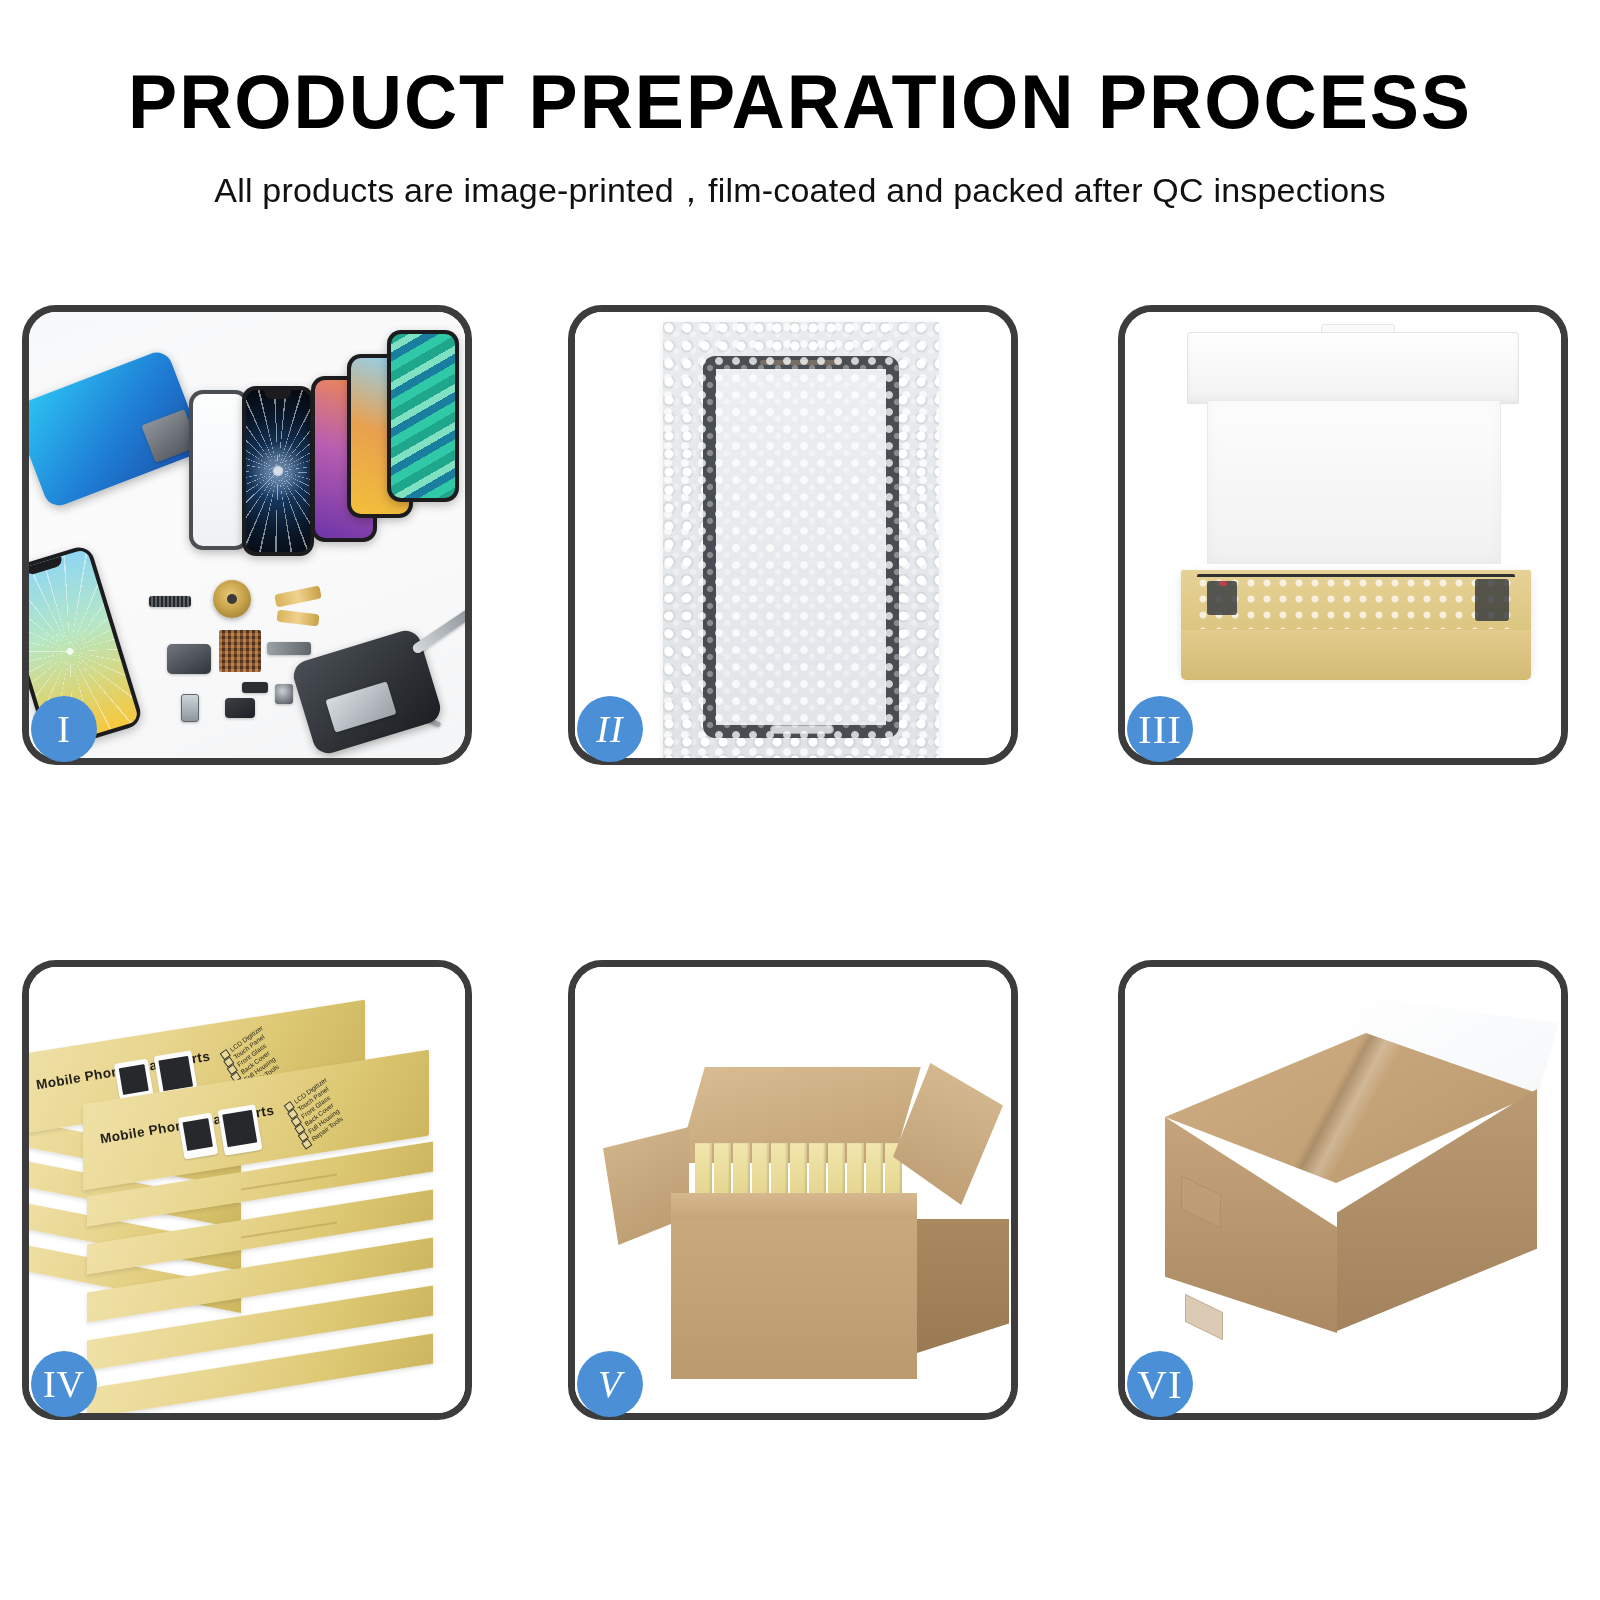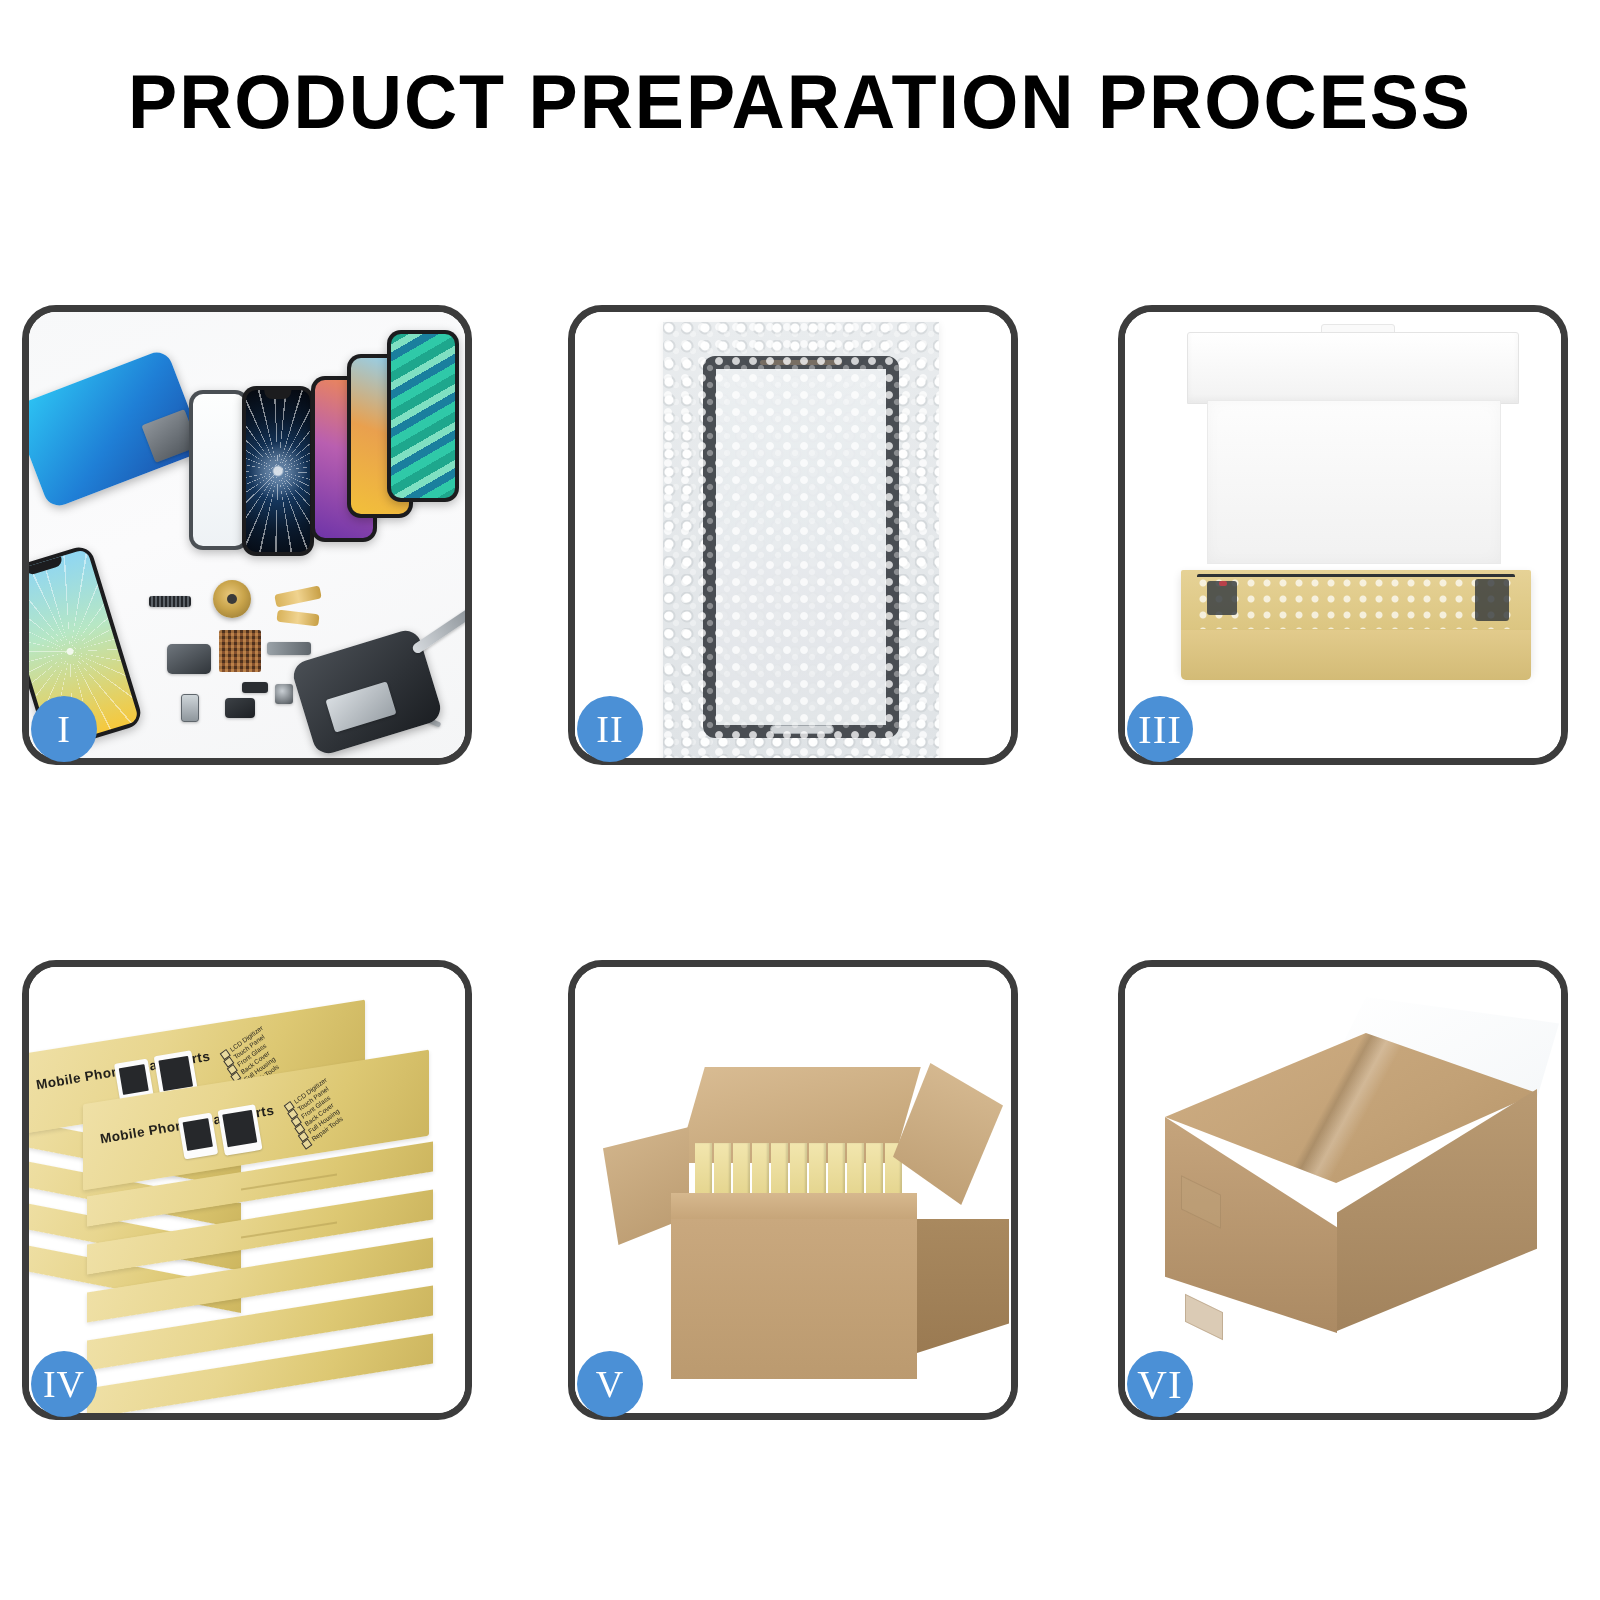--- a/index.html
+++ b/index.html
@@ -61,21 +61,21 @@
     overflow: visible;
   }
   .panel-inner {
     position: absolute;
     inset: 0;
     border-radius: 28px;
     overflow: hidden;
     background: #fdfdfd;
   }
   .p-c1 { left: 0px; }
-  .p-c2 { left: 546px; }
+  .p-c2 { left: 546px; font-style: italic; }
   .p-c3 { left: 1096px; }
   .r1 { top: 0px; }
   .r2 { top: 655px; }
 
   
   .badge {
     position: absolute;
     left: 2px;
     bottom: -4px;
     width: 66px;
@@ -413,20 +413,21 @@
     background: linear-gradient(150deg, rgba(255,255,255,0.96), rgba(238,242,245,0.7));
     clip-path: polygon(16% 0,100% 22%,88% 100%,0 62%);
     opacity:.9;
   }
 </style>
 </head>
 <body>
 
 <div class="header">
   <div class="title">PRODUCT PREPARATION PROCESS</div>
+  <div class="subtitle">All products are image-printed，film-coated and packed after QC inspections</div>
 </div>
 
 <div class="grid">
 
   <div class="panel p-c1 r1">
     <div class="panel-inner">
       <div class="scene s1">
 
         <div class="adhesive" style="left:-4px; top:62px; width:166px; height:110px; transform:rotate(-21deg);"></div>
         <div class="part" style="left:118px; top:104px; width:46px; height:40px; transform:rotate(-21deg); background:linear-gradient(160deg,#8e949a,#50565c);"></div>

